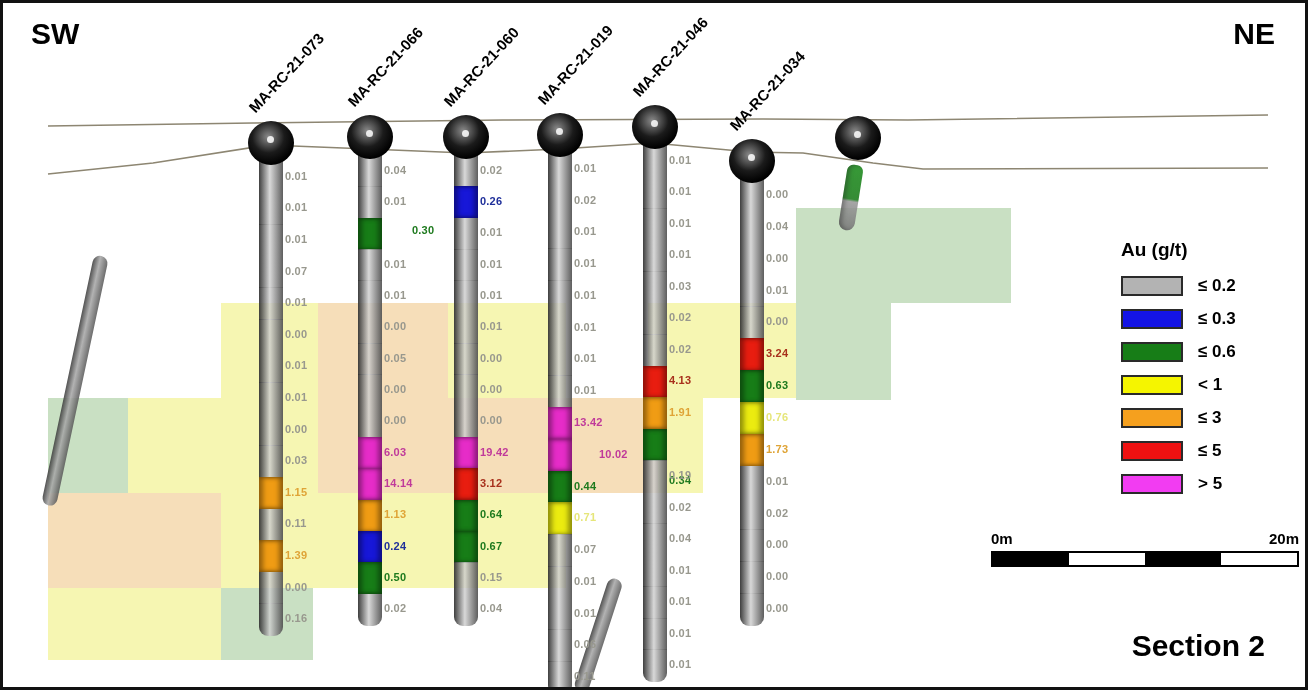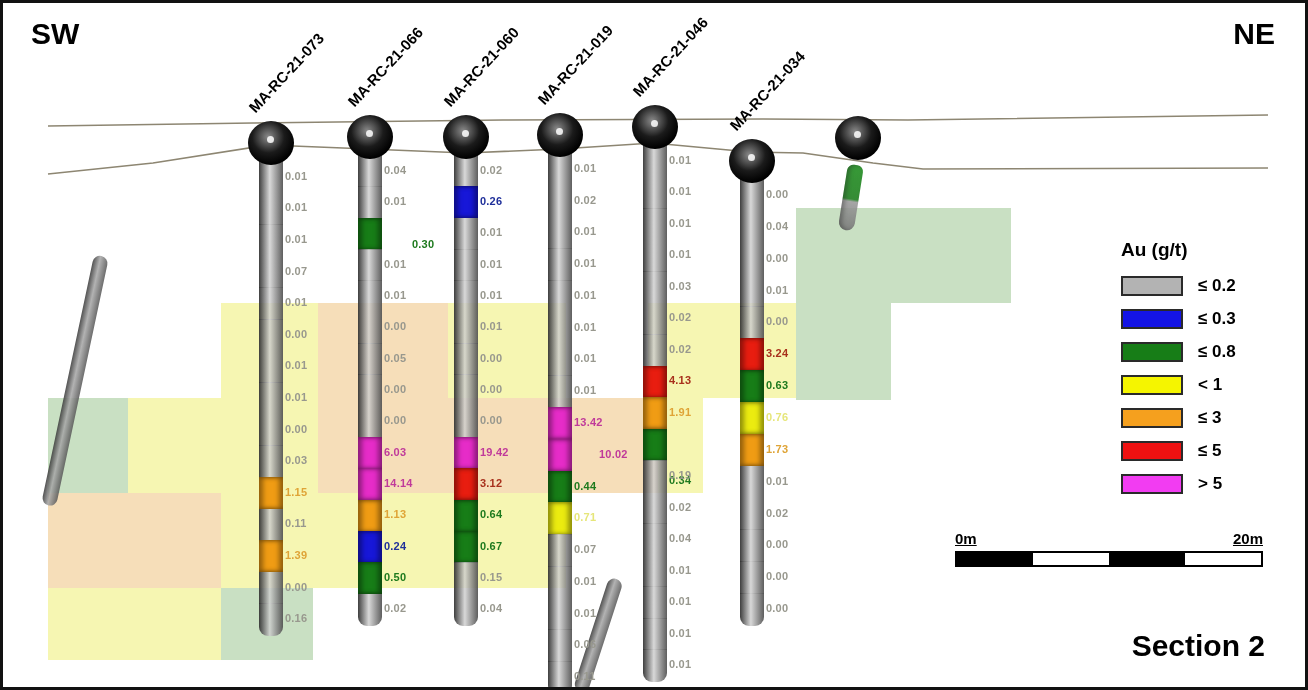--- a/index.html
+++ b/index.html
@@ -21,21 +21,21 @@
      transform:rotate(-47deg);transform-origin:0 100%;}
   .trace{position:absolute;opacity:.88;}
   .trace.gray{background:linear-gradient(90deg,#3c3c3c,#a8a8a8 45%,#5a5a5a);border-radius:10px;}
   .trace.green-gray{background:linear-gradient(180deg,#1c8c1c 0%,#1a7d1a 52%,#9a9a9a 56%,#777 100%);
      border-radius:8px 8px 10px 10px;box-shadow:inset 3px 0 4px rgba(0,0,0,.35);}
   .legend{position:absolute;left:1118px;top:236px;}
   .legend-title{font-size:19px;font-weight:bold;margin-bottom:8px;color:#000;}
   .legend-row{display:flex;align-items:center;height:33px;}
   .legend-swatch{width:62px;height:20px;border:2px solid #2a2a2a;box-sizing:border-box;margin-right:15px;}
   .legend-label{font-size:17px;font-weight:bold;color:#000;}
-  .scalebar{position:absolute;left:952px;top:527px;width:308px;text-decoration:underline;}
+  .scalebar{position:absolute;left:988px;top:527px;width:308px;}
   .scalebar-labels{display:flex;justify-content:space-between;font-size:15px;font-weight:bold;margin-bottom:4px;}
   .scalebar-bar{display:flex;height:12px;border:2px solid #000;box-sizing:content-box;}
   .scalebar-seg{flex:1;}
 </style>
 </head>
 <body>
 
 <div class="canvas">
   <svg class="topo" width="1308" height="690">
     <polyline id="topo1" fill="none" stroke="#8d8672" stroke-width="1.6" points="45,123 250,120 500,117 760,116 905,117 1265,112"></polyline>
@@ -98,21 +98,21 @@
       <div class="val" style="left: 282px; top: 609.2px; color: rgb(152, 152, 142);">0.16</div>
       <div class="collar-ball" style="left: 245px; top: 118px; width: 46px; height: 44px;">
         <div class="hl"></div>
       </div>
       <div class="hole-name" style="left: 254px; top: 96px;">MA-RC-21-073</div>
       <div class="seg gray" style="left: 355px; top: 152px; width: 24px; height: 31.9333px;"></div>
       <div class="val" style="left: 381px; top: 160.667px; color: rgb(152, 152, 142);">0.04</div>
       <div class="seg gray" style="left: 355px; top: 183.333px; width: 24px; height: 31.9333px;"></div>
       <div class="val" style="left: 381px; top: 192px; color: rgb(152, 152, 142);">0.01</div>
       <div class="seg " style="left: 355px; top: 214.667px; width: 24px; height: 31.9333px; background: rgb(23, 125, 23);"></div>
-      <div class="val" style="left: 381px; top: 235px; color: rgb(30, 122, 30); padding-left: 28px;">0.30</div>
+      <div class="val" style="left: 381px; top: 221px; color: rgb(30, 122, 30); padding-left: 28px;">0.30</div>
       <div class="seg gray" style="left: 355px; top: 246px; width: 24px; height: 31.9333px;"></div>
       <div class="val" style="left: 381px; top: 254.667px; color: rgb(152, 152, 142);">0.01</div>
       <div class="seg gray" style="left: 355px; top: 277.333px; width: 24px; height: 31.9333px;"></div>
       <div class="val" style="left: 381px; top: 286px; color: rgb(152, 152, 142);">0.01</div>
       <div class="seg gray" style="left: 355px; top: 308.667px; width: 24px; height: 31.9333px;"></div>
       <div class="val" style="left: 381px; top: 317.333px; color: rgb(152, 152, 142);">0.00</div>
       <div class="seg gray" style="left: 355px; top: 340px; width: 24px; height: 31.9333px;"></div>
       <div class="val" style="left: 381px; top: 348.667px; color: rgb(152, 152, 142);">0.05</div>
       <div class="seg gray" style="left: 355px; top: 371.333px; width: 24px; height: 31.9333px;"></div>
       <div class="val" style="left: 381px; top: 380px; color: rgb(152, 152, 142);">0.00</div>
@@ -290,21 +290,21 @@
         <div class="legend-row">
           <div class="legend-swatch" style="background: rgb(179, 179, 179);"></div>
           <div class="legend-label">≤ 0.2</div>
         </div>
         <div class="legend-row">
           <div class="legend-swatch" style="background: rgb(20, 20, 230);"></div>
           <div class="legend-label">≤ 0.3</div>
         </div>
         <div class="legend-row">
           <div class="legend-swatch" style="background: rgb(23, 125, 23);"></div>
-          <div class="legend-label">≤ 0.8</div>
+          <div class="legend-label">≤ 0.6</div>
         </div>
         <div class="legend-row">
           <div class="legend-swatch" style="background: rgb(245, 245, 0);"></div>
           <div class="legend-label">&lt; 1</div>
         </div>
         <div class="legend-row">
           <div class="legend-swatch" style="background: rgb(245, 160, 30);"></div>
           <div class="legend-label">≤ 3</div>
         </div>
         <div class="legend-row">

